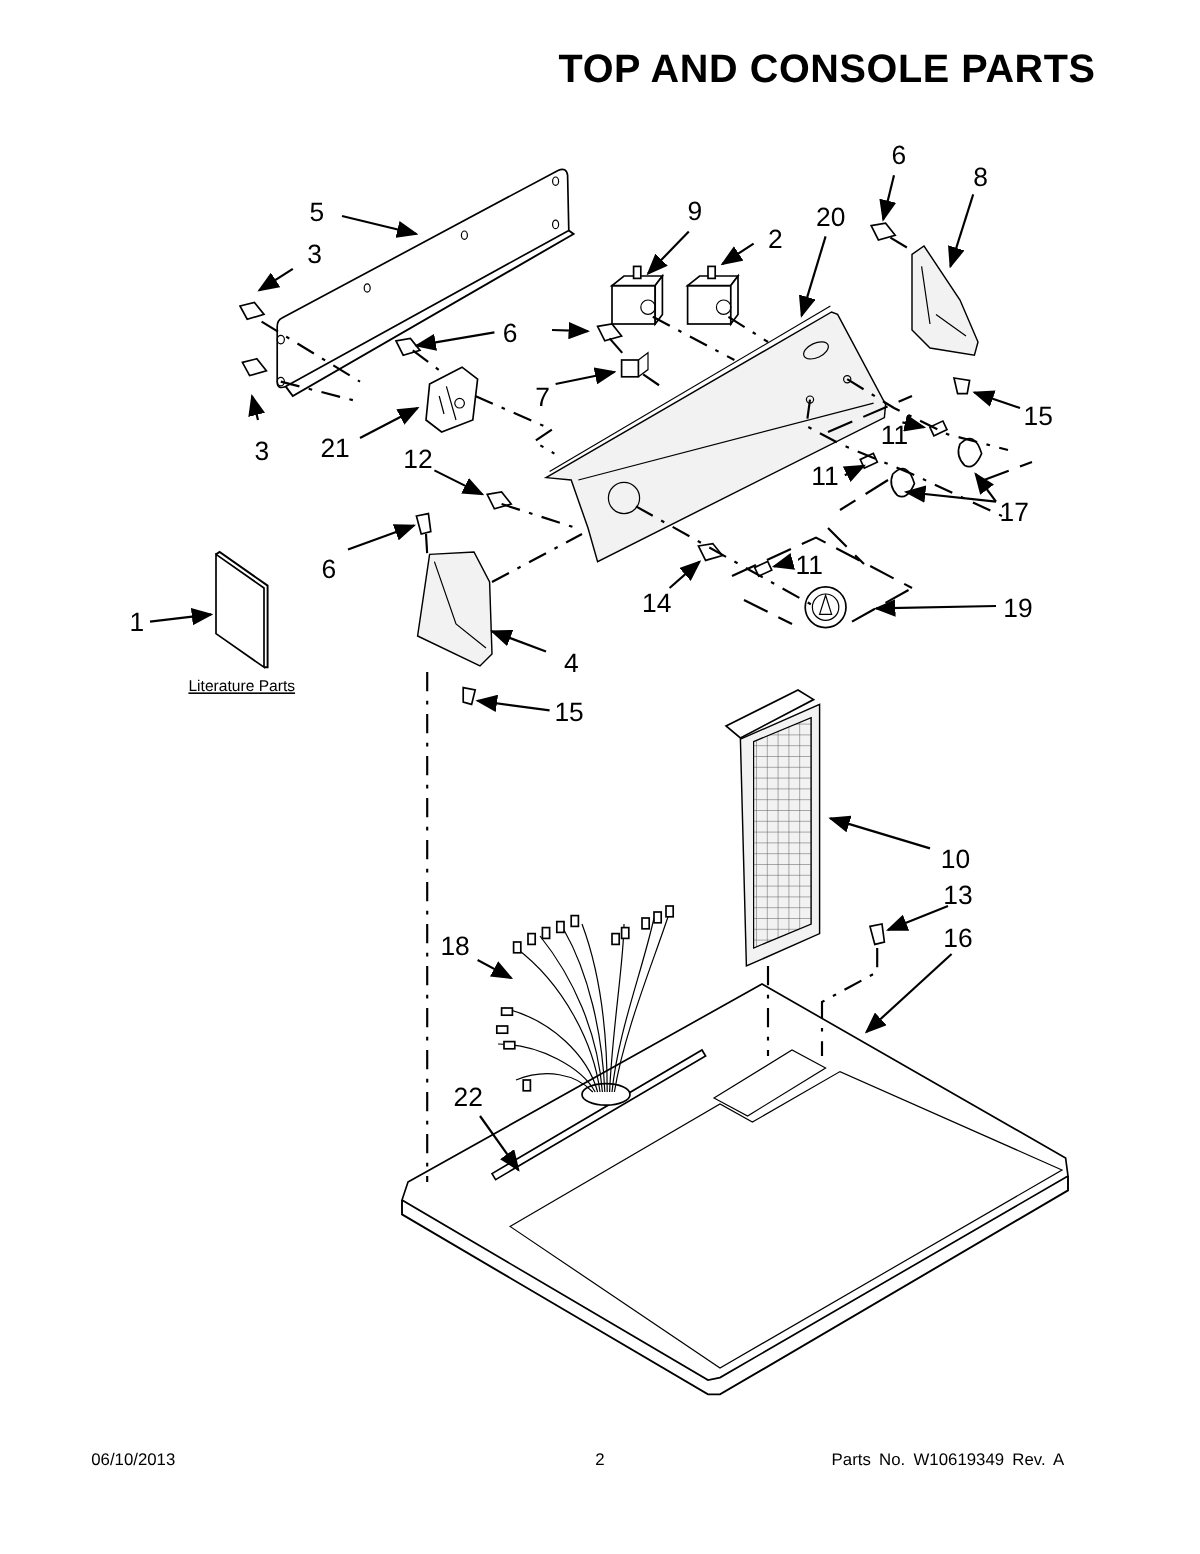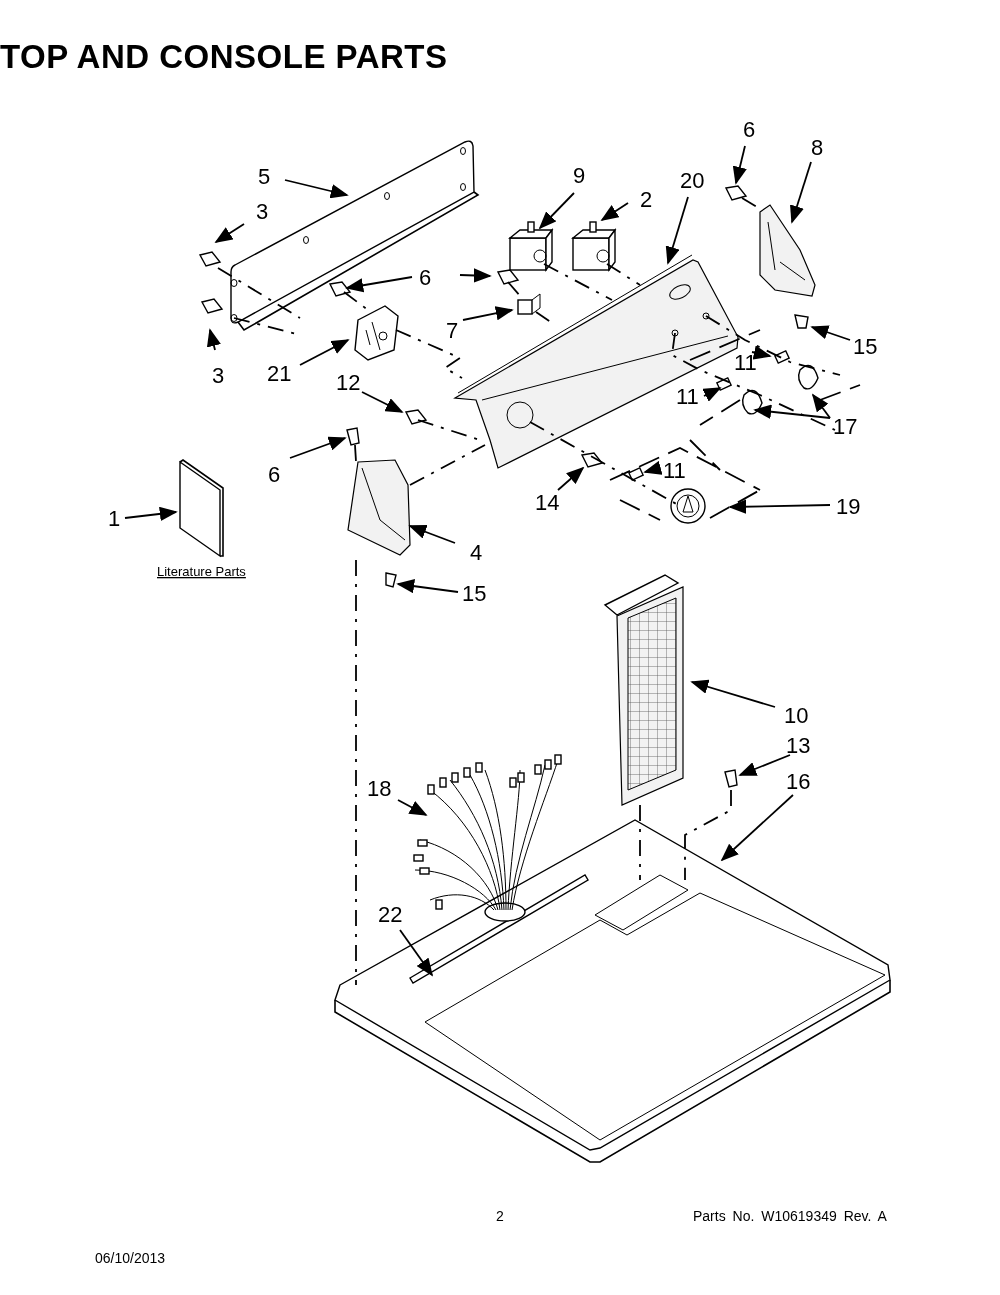--- a/index.html
+++ b/index.html
@@ -1,22 +1,22 @@
 <!DOCTYPE html>
 <html><head>
 <meta charset="utf-8">
 <style>
   html, body { margin: 0; padding: 0; background: #ffffff; }
   body { width: 1000px; height: 1295px; position: relative; overflow: hidden; font-family: "Liberation Sans", sans-serif; color: #000; }
-  .title { position: absolute; left: 0; top: 38px; width: 913px; text-align: left; font-weight: bold; font-size: 33px; letter-spacing: 0.5px; }
+  .title { position: absolute; left: 0; top: 38px; width: 913px; text-align: right; font-weight: bold; font-size: 33px; letter-spacing: 0.5px; }
   svg.diagram { position: absolute; left: 0; top: 0; }
   .callout { font-family: "Liberation Sans", sans-serif; font-size: 22px; fill: #000; }
   .lit { font-family: "Liberation Sans", sans-serif; font-size: 13px; fill: #000; text-decoration: underline; }
   .footer { position: absolute; top: 1208px; font-size: 14px; }
-  .f-left { left: 95px; margin-top: 42px; }
+  .f-left { left: 76px; }
   .f-center { left: 496px; }
   .f-right { left: 693px; word-spacing: 3px; }
   .ln { stroke: #000; stroke-width: 1.6; fill: none; }
   .thin { stroke: #000; stroke-width: 1; fill: none; }
   .dash { stroke: #000; stroke-width: 1.8; fill: none; stroke-dasharray: 16 8 3 8; }
   .dash2 { stroke: #000; stroke-width: 1.8; fill: none; stroke-dasharray: 22 10; }
   .part { fill: #fff; stroke: #000; stroke-width: 1.4; }
   .grey { fill: #f2f2f2; stroke: #000; stroke-width: 1.2; }
   .arrow { stroke: #000; stroke-width: 1.8; fill: none; marker-end: url(#ah); }
 </style>

